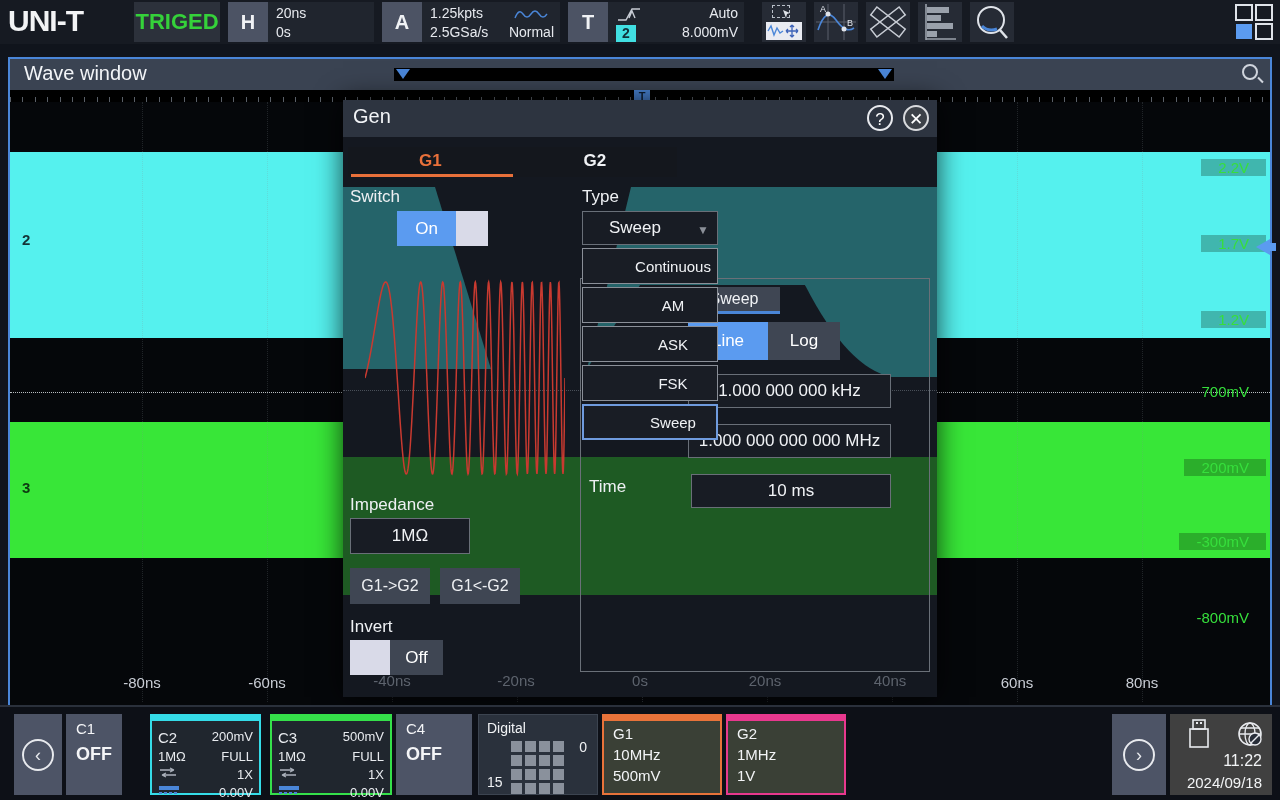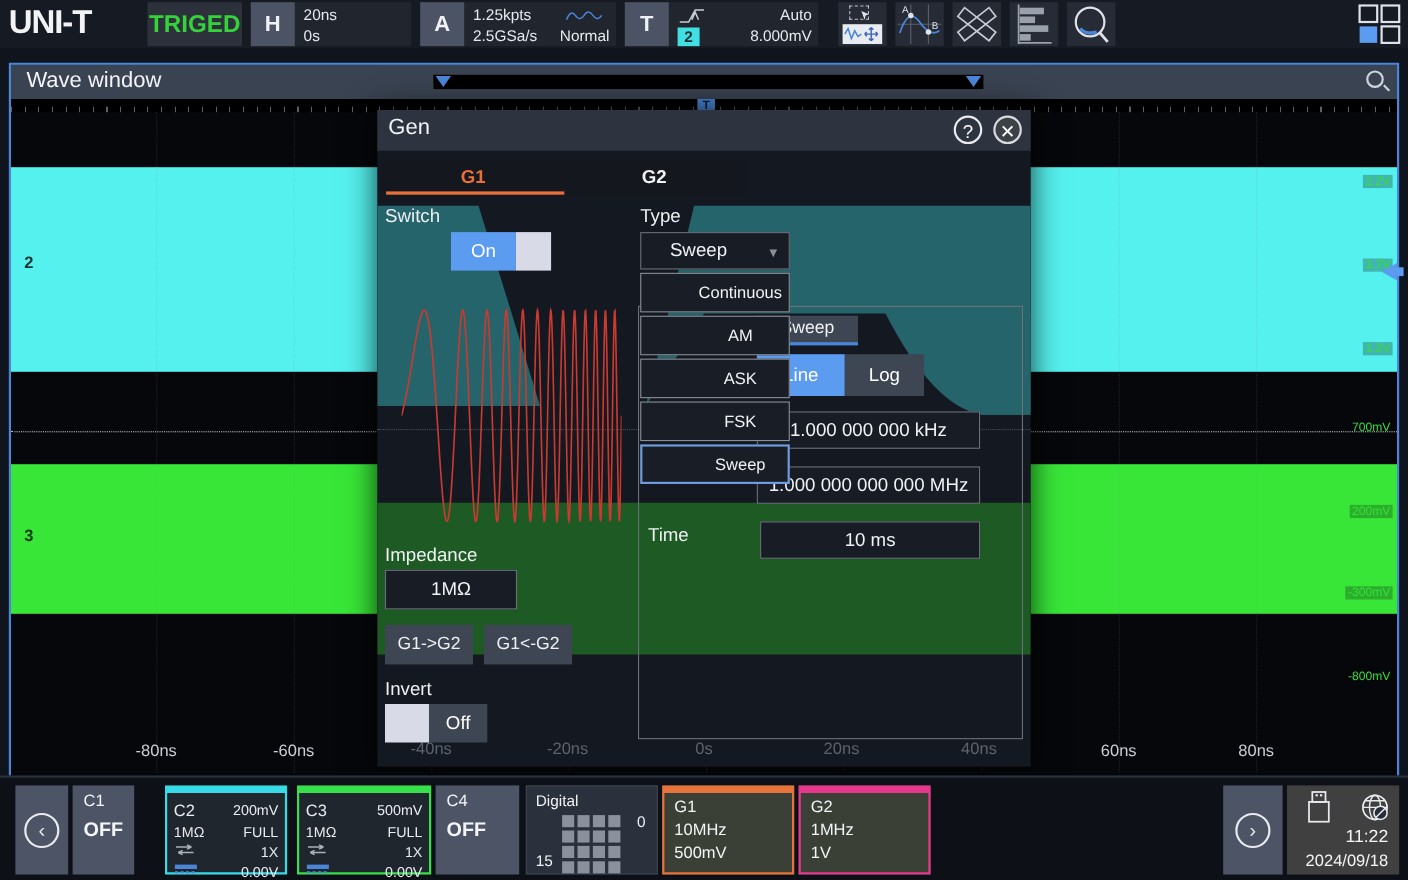--- a/index.html
+++ b/index.html
@@ -26,21 +26,21 @@
   .zoomglass { position:absolute; right:12px; top:5px; width:16px; height:16px; border:2px solid #cfd4dc; border-radius:50%; }
   .zoomglass::after { content:""; position:absolute; left:13px; top:13px; width:7px; height:2px; background:#cfd4dc; transform:rotate(45deg); }
 
   #ruler { position:absolute; left:0; top:31px; width:100%; height:12px; background:#000;
            background-image:repeating-linear-gradient(90deg,#5a6068 0 1px,transparent 1px 12.4px); background-size:100% 5px; background-position:0 100%; background-repeat:no-repeat; }
   #trigmark { position:absolute; left:624px; top:31px; width:16px; height:13px; background:#4a86d8; color:#0e2036; font-size:11px; font-weight:800; text-align:center; line-height:13px; }
 
   .band { position:absolute; left:0; width:100%; }
   .vgrid { position:absolute; top:43px; height:600px; width:1px; border-left:1px dotted rgba(130,140,152,.22); }
   .trigline { position:absolute; left:0; top:333px; width:100%; border-top:1px dotted #d8dde2; opacity:.85; }
-  .vlabel { position:absolute; right:4px; color:#36df3c; font-size:11px; background:rgba(10,30,10,.28); padding:0 2px; }
+  .vlabel { position:absolute; right:4px; color:#36df3c; font-size:15px; background:rgba(10,30,10,.28); padding:0 17px; }
   .chmark { position:absolute; left:12px; font-size:15px; font-weight:700; color:#143436; }
   .tlabel { position:absolute; top:615px; font-size:15px; color:#c9cdd5; transform:translateX(-50%); }
   .trigarrow { position:absolute; right:0; top:180px; width:0; height:0; border-top:8px solid transparent; border-bottom:8px solid transparent; border-right:14px solid #5b9bf0; }
   .trigarrow::after { content:""; position:absolute; left:13px; top:-4px; width:7px; height:8px; background:#5b9bf0; }
 
   
   #gendlg { position:absolute; left:343px; top:100px; width:594px; height:597px; background:#141820; box-shadow:0 0 26px rgba(0,0,0,.75); }
   #gendlg-hdr { position:absolute; left:0; top:0; width:100%; height:37px; background:#2d3440; }
   #gendlg-hdr .title { position:absolute; left:10px; top:5px; font-size:20px; color:#f2f4f7; }
   .hbtn { position:absolute; top:5px; width:26px; height:26px; border-radius:50%; text-align:center; line-height:25px; font-size:17px; color:#fff; }
@@ -266,21 +266,21 @@
     <div class="dlg-dim-label" style="left:297px; top:572px;">0s</div>
     <div class="dlg-dim-label" style="left:422px; top:572px;">20ns</div>
     <div class="dlg-dim-label" style="left:547px; top:572px;">40ns</div>
 
     <div id="gentabs">
       <div class="gentab active">G1</div>
       <div class="gentab">G2</div>
     </div>
 
     <div class="dlg-label" style="left:7px; top:87px;">Switch</div>
-    <div class="toggle" style="left:20px; top:111px;padding-left:47px;">
+    <div class="toggle" style="left:7px; top:111px;padding-left:47px;">
       <div class="tg-on" style="width:59px;">On</div>
       <div class="tg-off-lite" style="width:32px;"></div>
     </div>
 
     <svg id="chirp" width="200" height="206">
       <path id="chirp-path" fill="none" stroke="#c93a30" stroke-width="1.5" d="M0.00,103.00L0.33,101.77L0.67,100.51L1.00,99.20L1.33,97.86L1.67,96.48L2.00,95.06L2.33,93.60L2.67,92.11L3.00,90.58L3.33,89.01L3.67,87.41L4.00,85.77L4.33,84.10L4.67,82.40L5.00,80.66L5.33,78.90L5.67,77.10L6.00,75.28L6.33,73.43L6.67,71.56L7.00,69.66L7.33,67.74L7.67,65.80L8.00,63.84L8.33,61.86L8.67,59.87L9.00,57.87L9.33,55.86L9.67,53.84L10.00,51.82L10.33,49.79L10.67,47.77L11.00,45.75L11.33,43.74L11.67,41.74L12.00,39.75L12.33,37.78L12.67,35.83L13.00,33.91L13.33,32.02L13.67,30.16L14.00,28.34L14.33,26.56L14.67,24.82L15.00,23.14L15.33,21.51L15.67,19.94L16.00,18.44L16.33,17.00L16.67,15.64L17.00,14.36L17.33,13.17L17.67,12.06L18.00,11.05L18.33,10.14L18.67,9.34L19.00,8.64L19.33,8.07L19.67,7.61L20.00,7.27L20.33,7.07L20.67,7.00L21.00,7.07L21.33,7.28L21.67,7.65L22.00,8.16L22.33,8.83L22.67,9.66L23.00,10.65L23.33,11.81L23.67,13.14L24.00,14.64L24.33,16.31L24.67,18.16L25.00,20.18L25.33,22.38L25.67,24.75L26.00,27.30L26.33,30.03L26.67,32.93L27.00,36.00L27.33,39.24L27.67,42.65L28.00,46.22L28.33,49.95L28.67,53.83L29.00,57.86L29.33,62.03L29.67,66.34L30.00,70.77L30.33,75.31L30.67,79.96L31.00,84.71L31.33,89.55L31.67,94.46L32.00,99.43L32.33,104.45L32.67,109.51L33.00,114.59L33.33,119.67L33.67,124.75L34.00,129.79L34.33,134.80L34.67,139.75L35.00,144.62L35.33,149.40L35.67,154.07L36.00,158.60L36.33,162.99L36.67,167.21L37.00,171.25L37.33,175.08L37.67,178.68L38.00,182.05L38.33,185.16L38.67,188.00L39.00,190.54L39.33,192.78L39.67,194.70L40.00,196.28L40.33,197.51L40.67,198.38L41.00,198.88L41.33,198.99L41.67,198.72L42.00,198.05L42.33,196.98L42.67,195.51L43.00,193.64L43.33,191.36L43.67,188.67L44.00,185.59L44.33,182.13L44.67,178.28L45.00,174.06L45.33,169.48L45.67,164.56L46.00,159.32L46.33,153.78L46.67,147.95L47.00,141.87L47.33,135.56L47.67,129.05L48.00,122.36L48.33,115.54L48.67,108.61L49.00,101.62L49.33,94.59L49.67,87.57L50.00,80.59L50.33,73.70L50.67,66.93L51.00,60.34L51.33,53.95L51.67,47.81L52.00,41.96L52.33,36.44L52.67,31.28L53.00,26.54L53.33,22.23L53.67,18.40L54.00,15.08L54.33,12.30L54.67,10.08L55.00,8.44L55.33,7.41L55.67,7.01L56.00,7.23L56.33,8.10L56.67,9.62L57.00,11.78L57.33,14.59L57.67,18.02L58.00,22.07L58.33,26.71L58.67,31.92L59.00,37.68L59.33,43.94L59.67,50.66L60.00,57.81L60.33,65.34L60.67,73.18L61.00,81.29L61.33,89.61L61.67,98.07L62.00,106.61L62.33,115.16L62.67,123.65L63.00,132.01L63.33,140.17L63.67,148.06L64.00,155.62L64.33,162.76L64.67,169.43L65.00,175.56L65.33,181.09L65.67,185.96L66.00,190.12L66.33,193.53L66.67,196.15L67.00,197.93L67.33,198.86L67.67,198.91L68.00,198.08L68.33,196.35L68.67,193.73L69.00,190.25L69.33,185.91L69.67,180.75L70.00,174.81L70.33,168.14L70.67,160.80L71.00,152.85L71.33,144.37L71.67,135.43L72.00,126.13L72.33,116.54L72.67,106.78L73.00,96.94L73.33,87.12L73.67,77.44L74.00,67.99L74.33,58.88L74.67,50.21L75.00,42.10L75.33,34.63L75.67,27.89L76.00,21.97L76.33,16.95L76.67,12.89L77.00,9.86L77.33,7.90L77.67,7.04L78.00,7.31L78.33,8.72L78.67,11.26L79.00,14.92L79.33,19.66L79.67,25.44L80.00,32.20L80.33,39.86L80.67,48.34L81.00,57.54L81.33,67.36L81.67,77.66L82.00,88.33L82.33,99.22L82.67,110.21L83.00,121.14L83.33,131.87L83.67,142.25L84.00,152.14L84.33,161.40L84.67,169.89L85.00,177.50L85.33,184.10L85.67,189.59L86.00,193.89L86.33,196.91L86.67,198.62L87.00,198.96L87.33,197.91L87.67,195.48L88.00,191.70L88.33,186.59L88.67,180.23L89.00,172.69L89.33,164.09L89.67,154.52L90.00,144.15L90.33,133.11L90.67,121.56L91.00,109.69L91.33,97.68L91.67,85.71L92.00,73.98L92.33,62.67L92.67,51.97L93.00,42.06L93.33,33.11L93.67,25.28L94.00,18.70L94.33,13.49L94.67,9.76L95.00,7.59L95.33,7.02L95.67,8.08L96.00,10.76L96.33,15.05L96.67,20.87L97.00,28.14L97.33,36.74L97.67,46.54L98.00,57.38L98.33,69.06L98.67,81.39L99.00,94.14L99.33,107.10L99.67,120.02L100.00,132.67L100.33,144.80L100.67,156.19L101.00,166.62L101.33,175.88L101.67,183.78L102.00,190.16L102.33,194.89L102.67,197.86L103.00,198.99L103.33,198.25L103.67,195.63L104.00,191.17L104.33,184.95L104.67,177.06L105.00,167.66L105.33,156.93L105.67,145.07L106.00,132.31L106.33,118.91L106.67,105.14L107.00,91.29L107.33,77.65L107.67,64.50L108.00,52.13L108.33,40.81L108.67,30.79L109.00,22.30L109.33,15.54L109.67,10.66L110.00,7.80L110.33,7.02L110.67,8.37L111.00,11.83L111.33,17.34L111.67,24.80L112.00,34.05L112.33,44.90L112.67,57.10L113.00,70.40L113.33,84.49L113.67,99.04L114.00,113.73L114.33,128.20L114.67,142.12L115.00,155.14L115.33,166.95L115.67,177.25L116.00,185.79L116.33,192.34L116.67,196.72L117.00,198.82L117.33,198.56L117.67,195.92L118.00,190.96L118.33,183.79L118.67,174.56L119.00,163.50L119.33,150.86L119.67,136.97L120.00,122.17L120.33,106.84L120.67,91.37L121.00,76.16L121.33,61.62L121.67,48.14L122.00,36.07L122.33,25.76L122.67,17.49L123.00,11.50L123.33,7.98L123.67,7.02L124.00,8.69L124.33,12.95L124.67,19.71L125.00,28.79L125.33,39.96L125.67,52.93L126.00,67.33L126.33,82.78L126.67,98.85L127.00,115.06L127.33,130.98L127.67,146.12L128.00,160.05L128.33,172.35L128.67,182.66L129.00,190.64L129.33,196.06L129.67,198.73L130.00,198.55L130.33,195.50L130.67,189.67L131.00,181.20L131.33,170.33L131.67,157.38L132.00,142.74L132.33,126.83L132.67,110.15L133.00,93.21L133.33,76.54L133.67,60.66L134.00,46.08L134.33,33.26L134.67,22.64L135.00,14.57L135.33,9.32L135.67,7.08L136.00,7.94L136.33,11.91L136.67,18.86L137.00,28.59L137.33,40.80L137.67,55.11L138.00,71.04L138.33,88.07L138.67,105.65L139.00,123.17L139.33,140.05L139.67,155.71L140.00,169.59L140.33,181.22L140.67,190.17L141.00,196.12L141.33,198.83L141.67,198.21L142.00,194.23L142.33,187.03L142.67,176.83L143.00,163.98L143.33,148.92L143.67,132.19L144.00,114.36L144.33,96.09L144.67,78.02L145.00,60.83L145.33,45.16L145.67,31.57L146.00,20.61L146.33,12.68L146.67,8.11L147.00,7.08L147.33,9.67L147.67,15.78L148.00,25.22L148.33,37.64L148.67,52.60L149.00,69.52L149.33,87.76L149.67,106.64L150.00,125.41L150.33,143.35L150.67,159.73L151.00,173.92L151.33,185.33L151.67,193.49L152.00,198.06L152.33,198.83L152.67,195.74L153.00,188.90L153.33,178.57L153.67,165.13L154.00,149.13L154.33,131.21L154.67,112.08L155.00,92.54L155.33,73.40L155.67,55.45L156.00,39.46L156.33,26.11L156.67,15.98L157.00,9.52L157.33,7.03L157.67,8.63L158.00,14.28L158.33,23.77L158.67,36.70L159.00,52.53L159.33,70.59L159.67,90.11L160.00,110.23L160.33,130.07L160.67,148.75L161.00,165.44L161.33,179.37L161.67,189.90L162.00,196.55L162.33,198.99L162.67,197.09L163.00,190.90L163.33,180.69L163.67,166.89L164.00,150.13L164.33,131.17L164.67,110.86L165.00,90.15L165.33,69.99L165.67,51.35L166.00,35.11L166.33,22.04L166.67,12.79L167.00,7.81L167.33,7.38L167.67,11.53L168.00,20.09L168.33,32.67L168.67,48.69L169.00,67.38L169.33,87.84L169.67,109.09L170.00,130.07L170.33,149.76L170.67,167.16L171.00,181.40L171.33,191.75L171.67,197.67L172.00,198.84L172.33,195.16L172.67,186.81L173.00,174.18L173.33,157.90L173.67,138.77L174.00,117.77L174.33,95.97L174.67,74.49L175.00,54.46L175.33,36.92L175.67,22.82L176.00,12.90L176.33,7.71L176.67,7.57L177.00,12.48L177.33,22.24L177.67,36.33L178.00,54.02L178.33,74.38L178.67,96.32L179.00,118.67L179.33,140.20L179.67,159.74L180.00,176.19L180.33,188.65L180.67,196.41L181.00,199.00L181.33,196.26L181.67,188.31L182.00,175.57L182.33,158.74L182.67,138.73L183.00,116.67L183.33,93.80L183.67,71.41L184.00,50.79L184.33,33.13L184.67,19.46L185.00,10.58L185.33,7.05L185.67,9.09L186.00,16.61L186.33,29.20L186.67,46.14L187.00,66.46L187.33,88.97L187.67,112.36L188.00,135.22L188.33,156.20L188.67,174.03L189.00,187.61L189.33,196.12L189.67,199.00L190.00,196.06L190.33,187.44L190.67,173.65L191.00,155.51L191.33,134.10L191.67,110.74L192.00,86.86L192.33,63.95L192.67,43.43L193.00,26.61L193.33,14.55L193.67,8.04L194.00,7.52L194.33,13.05L194.67,24.30L195.00,40.60L195.33,60.91L195.67,83.95L196.00,108.26L196.33,132.26L196.67,154.41L197.00,173.25L197.33,187.54L197.67,196.32L198.00,198.98L198.33,195.33L198.67,185.57L199.00,170.33L199.33,150.58L199.67,127.63L200.00,103.00"></path>
     </svg>
 
     <div class="dlg-label" style="left:7px; top:395px;">Impedance</div>
     <div class="field" style="left:7px; top:418px; width:120px; height:36px;">1MΩ</div>

